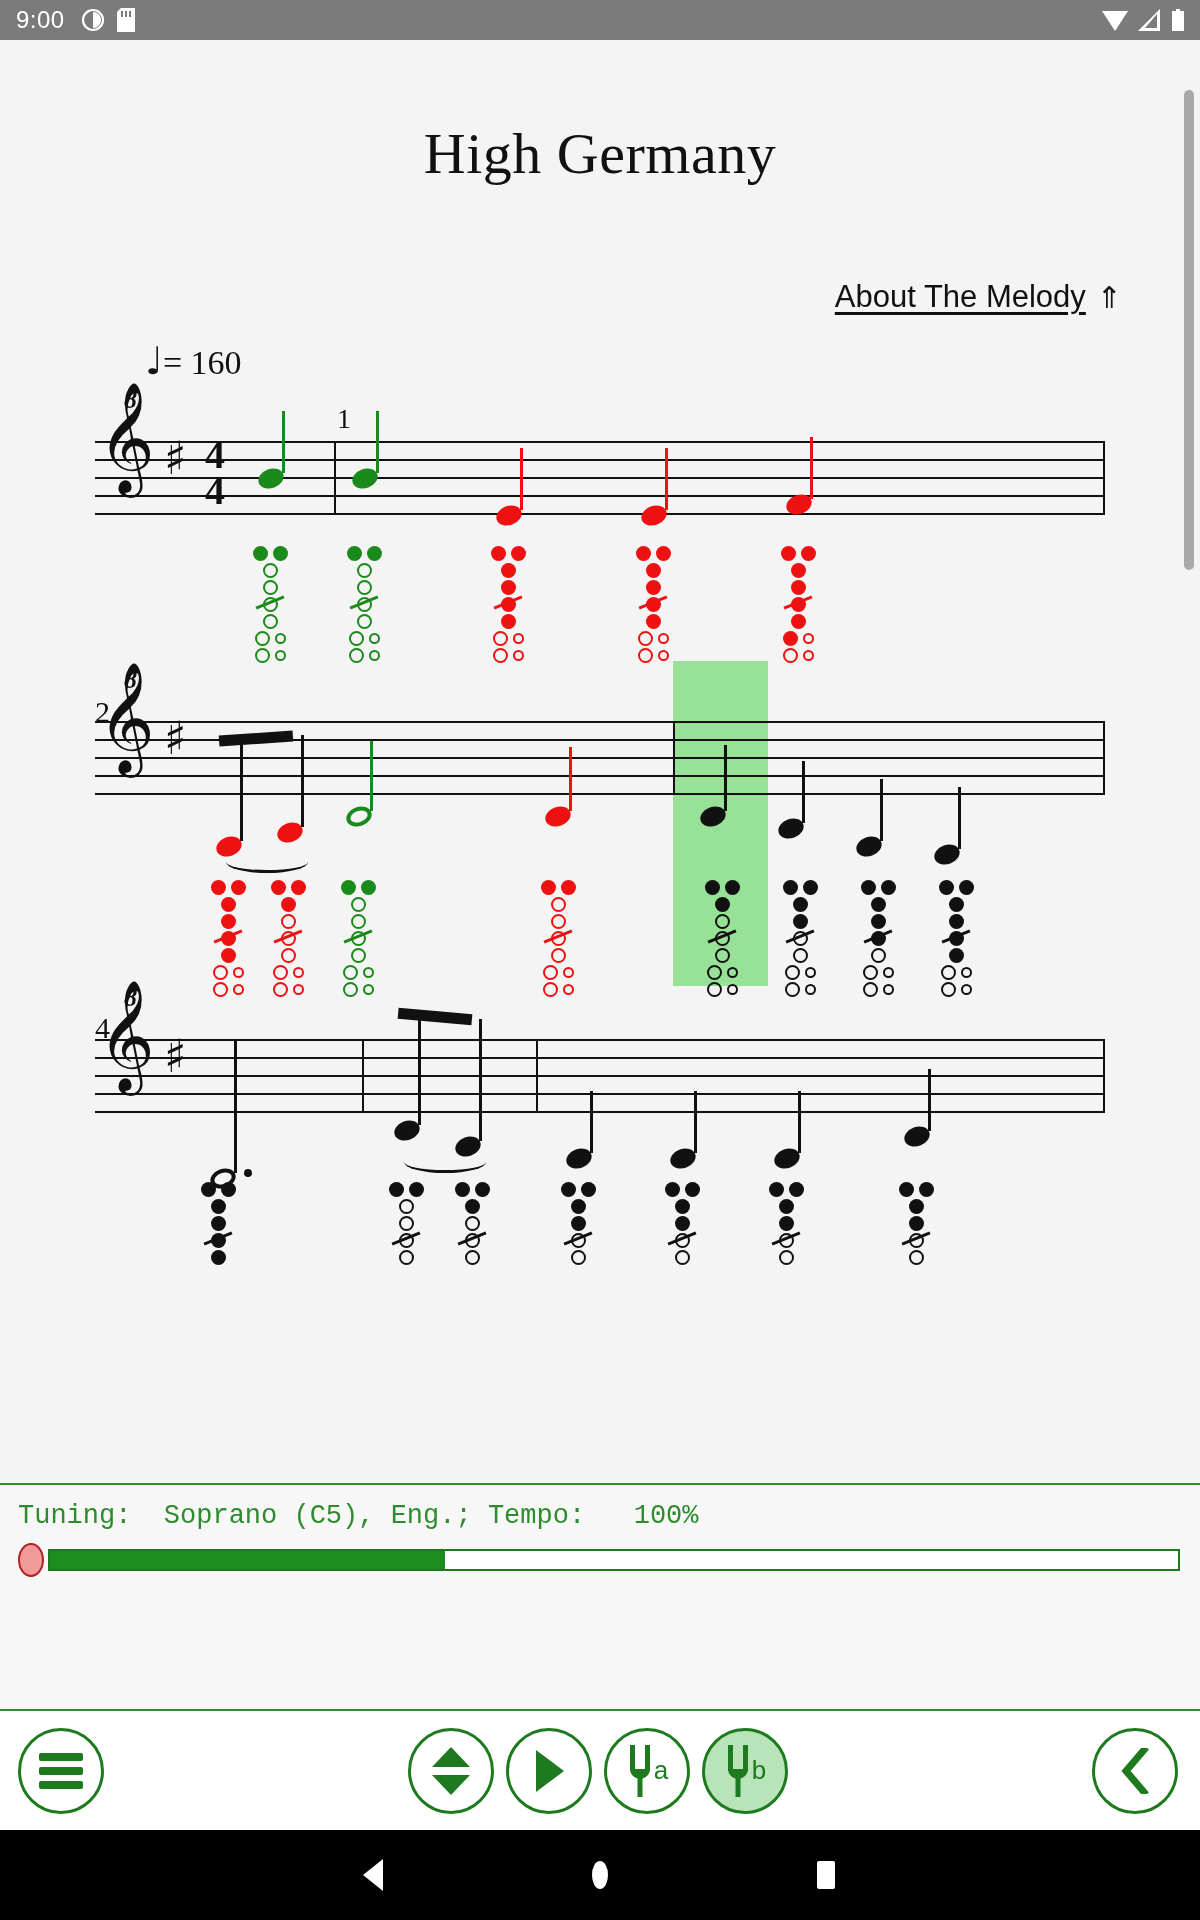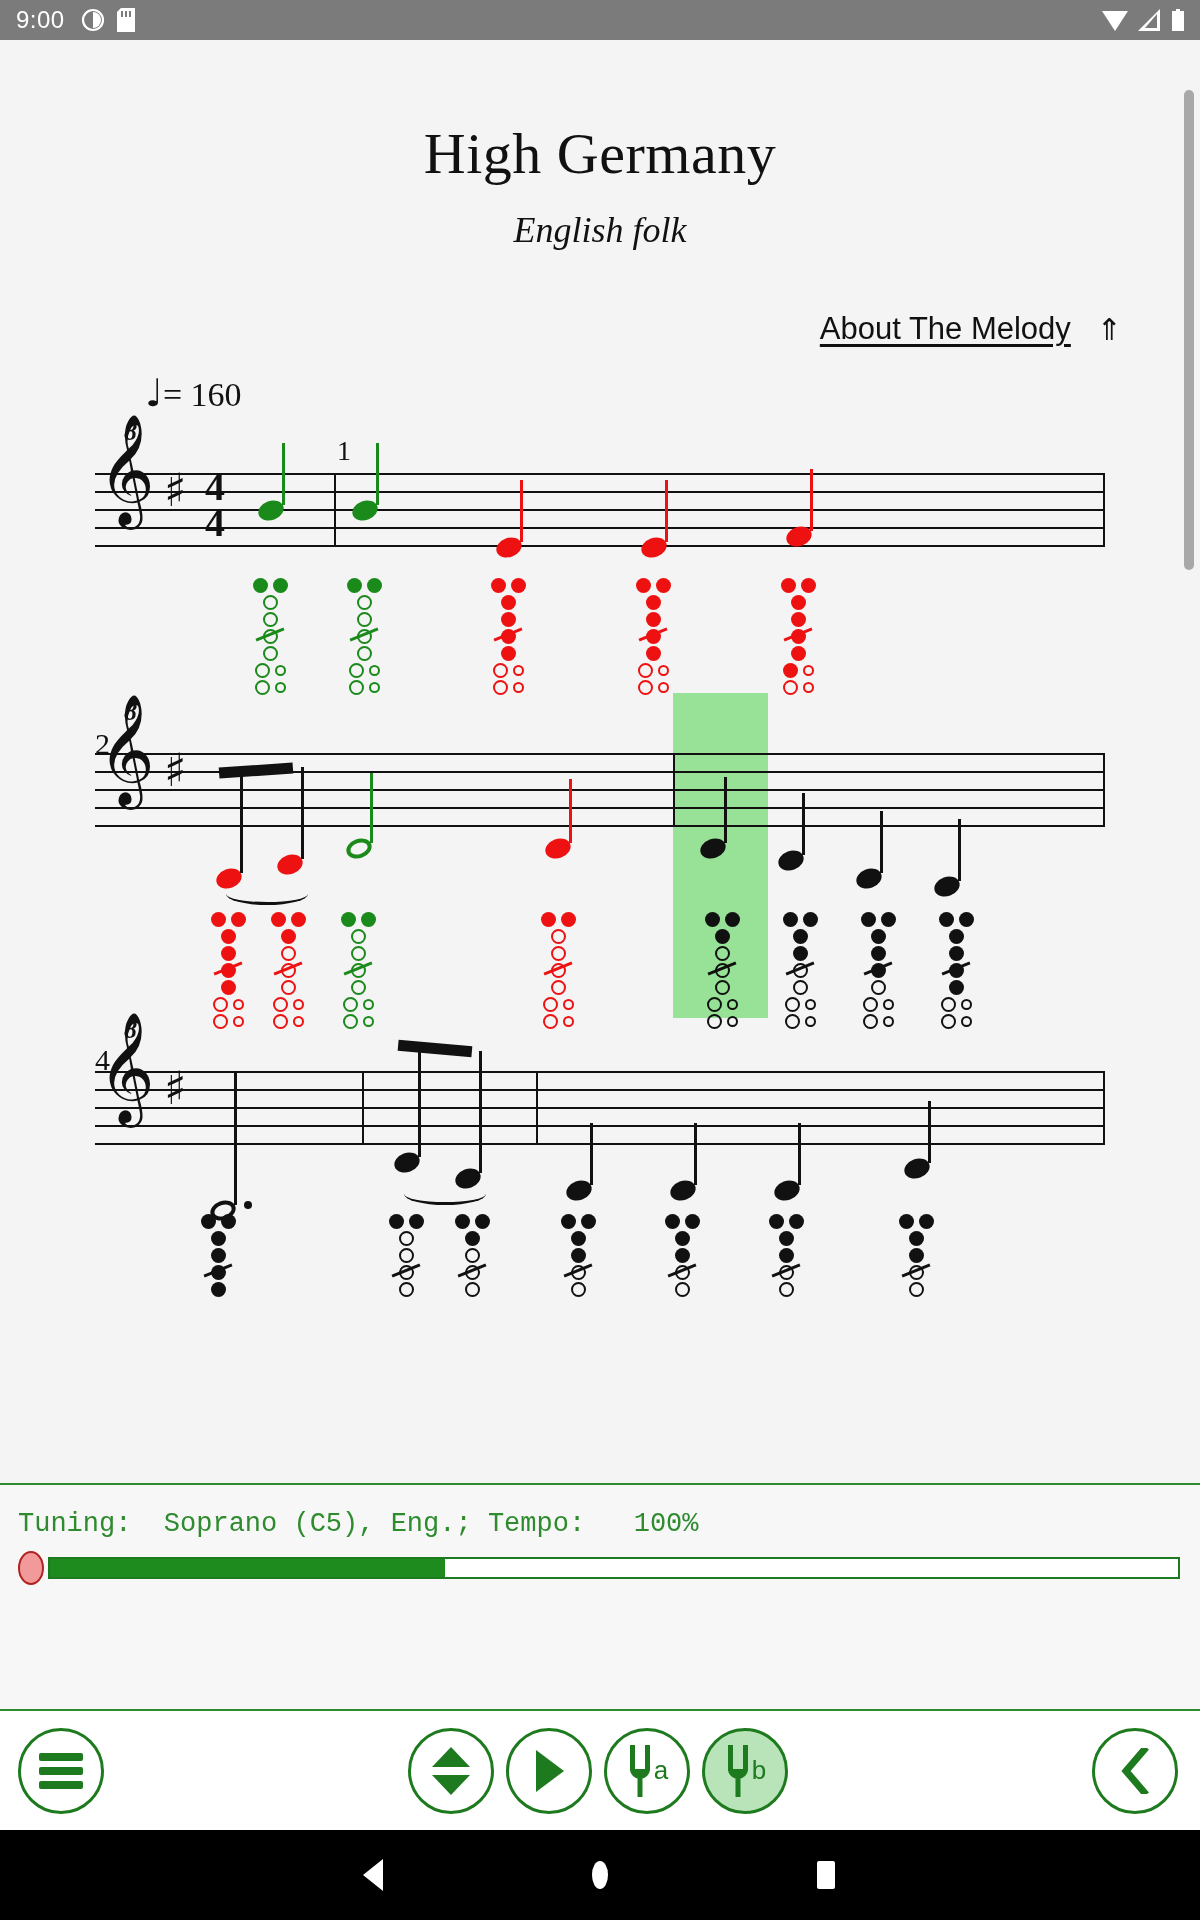--- a/index.html
+++ b/index.html
@@ -37,22 +37,22 @@
   
   #title{
     text-align:center; font-family:"Liberation Serif", serif;
     font-size:58px; color:#111; margin-top:80px; letter-spacing:.5px;
   }
   #subtitle{
     text-align:center; font-family:"Liberation Serif", serif;
     font-style:italic; font-size:36px; color:#111; margin-top:22px;
   }
   #about-row{
-    margin-top:60px; padding-right:78px;
-    display:flex; justify-content:flex-end; align-items:flex-end; gap:26px;
+    margin-top:92px; padding-right:78px;
+    display:flex; justify-content:flex-end; align-items:flex-end; gap:11px;
   }
   #about-link{
     font-size:31px; color:#111; text-decoration:underline;
     text-underline-offset:5px;
   }
   #about-arrow{ font-size:30px; color:#111; }
 
   
   #score{ position:relative; margin-top:28px; }
   .system{ position:relative; height:330px; }
@@ -122,21 +122,21 @@
     transform:rotate(-22deg);
   }
 
   
   #status-panel{
     position:absolute; left:0; top:1483px; width:1200px; height:228px;
     background:#f7f7f7; border-top:2px solid #2e8b2e; border-bottom:2px solid #2e8b2e;
     font-family:"Liberation Mono", monospace;
     color:#2e8b2e;
   }
-  .st-line{ font-size:27px; white-space:pre; padding-left:18px;margin-top:8px; }
+  .st-line{ font-size:27px; white-space:pre; padding-left:18px; }
   #st-tuning{ padding-top:16px; }
   #progress-row{ display:flex; align-items:center; margin:12px 0 14px 18px; }
   #progress-knob{
     width:26px; height:34px; border-radius:50%;
     background:#f29a9a; border:2.5px solid #b22222; flex:none;
   }
   #progress-track{
     flex:1; height:22px; margin-left:4px; margin-right:20px;
     border:2px solid #1e7a1e; background:#fff; position:relative;
   }
@@ -199,21 +199,20 @@
   </div>
 </div>
 
 <div id="scroll-area">
 
   <div id="scrollbar-track">
     <div id="scrollbar-thumb"></div>
   </div>
 
   <div id="title">High Germany</div>
-  <div id="subtitle">English folk</div>
 
   <div id="about-row">
     <span id="about-link">About The Melody</span>
     <span id="about-arrow">⇑</span>
   </div>
 
   <div id="score">
 
     <div class="system" style="height:300px;">
 

